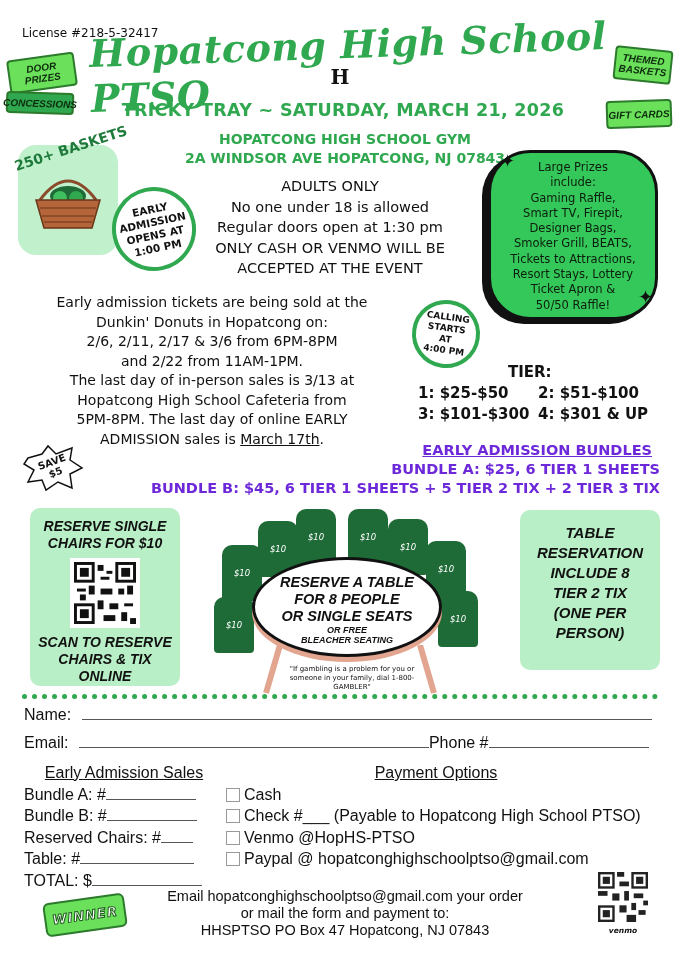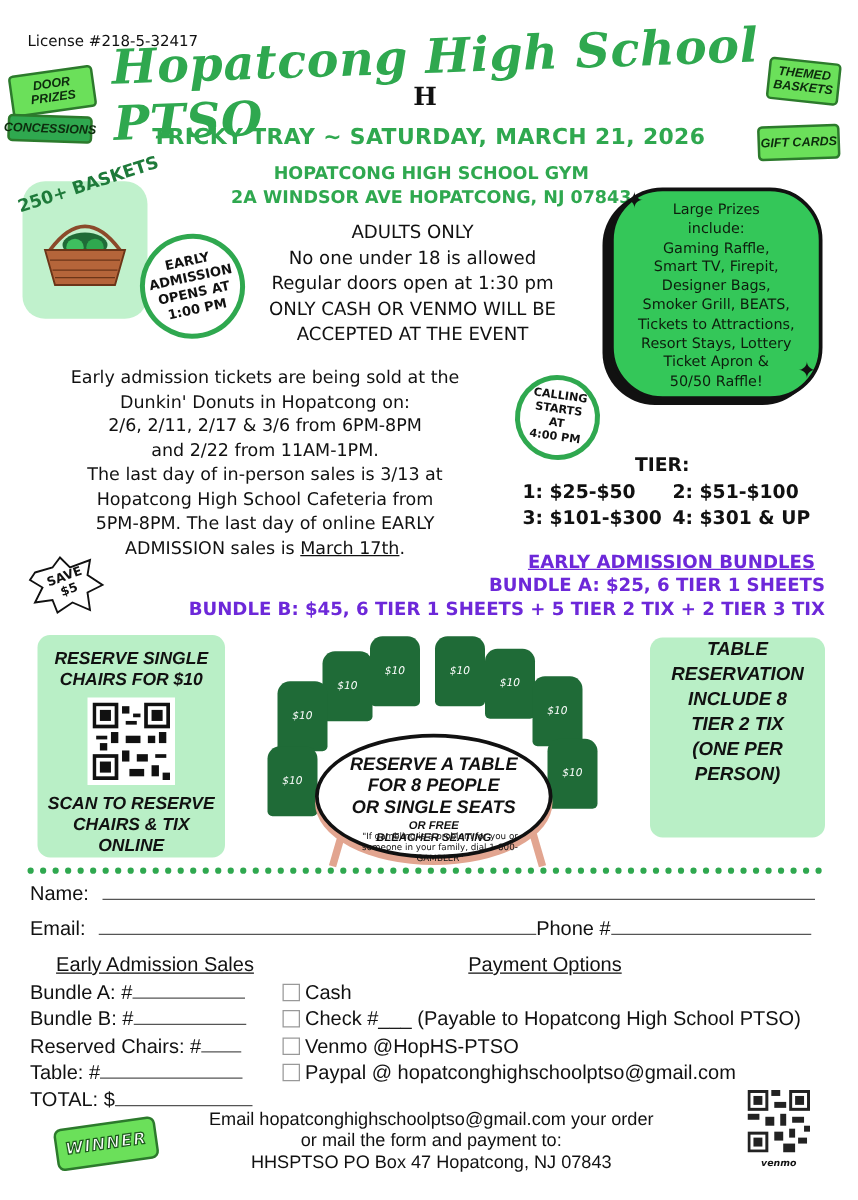--- a/index.html
+++ b/index.html
@@ -25,24 +25,24 @@
   .sales-text u { text-decoration: underline; }
   .save-star { left: 26px; top: 448px; width: 56px; height: 40px; font-size: 10px; font-weight: bold; text-align: center; line-height: 11px; }
   .tier { left: 418px; top: 362px; width: 240px; font-size: 15px; font-weight: bold; line-height: 21px; }
   .tier-title { padding-left: 90px; }
   .tier-row { display: flex; }
   .tier-row span { flex: 1; }
   .bundles { left: 70px; top: 441px; width: 590px; text-align: right; color: #6d28d9; font-weight: bold; font-size: 14.5px; line-height: 19px; }
   .bundles .head { text-decoration: underline; padding-right: 8px; }
   .left-box { left: 30px; top: 508px; width: 150px; height: 178px; background: #b9efc6; border-radius: 10px; text-align: center; font-family: "Liberation Sans", sans-serif; font-weight: bold; font-style: italic; font-size: 14px; line-height: 17px; }
   .qr { width: 70px; height: 70px; margin: 6px auto; background: #fff; padding: 4px; }
-  .right-box { left: 520px; top: 510px; width: 140px; height: 160px; background: #b9efc6; border-radius: 10px; text-align: center; font-family: "Liberation Sans", sans-serif; font-weight: bold; font-style: italic; font-size: 15px; line-height: 20px; padding-top: 0; }
+  .right-box { left: 520px; top: 510px; width: 140px; height: 160px; background: #b9efc6; border-radius: 10px; text-align: center; font-family: "Liberation Sans", sans-serif; font-weight: bold; font-style: italic; font-size: 15px; line-height: 20px; padding-top: 13px; }
   .table-area { left: 210px; top: 505px; width: 280px; height: 190px; }
   .chair { position: absolute; width: 40px; height: 56px; background: #1f6b37; border-radius: 10px 10px 4px 4px; color: #fff; font-size: 8.5px; font-weight: normal; font-style: italic; display: flex; align-items: center; justify-content: center; }
-  .table-top { position: absolute; left: 42px; top: 52px; width: 190px; height: 100px; border: 3px solid #111; border-radius: 50%; background: #fff; box-shadow: 0 5px 0 #e2a590; text-align: center; font-family: "Liberation Sans", sans-serif; font-weight: bold; font-style: italic; font-size: 14.5px; line-height: 17px; padding-top: 14px; margin-top: 30px; }
+  .table-top { position: absolute; left: 42px; top: 52px; width: 190px; height: 100px; border: 3px solid #111; border-radius: 50%; background: #fff; box-shadow: 0 5px 0 #e2a590; text-align: center; font-family: "Liberation Sans", sans-serif; font-weight: bold; font-style: italic; font-size: 14.5px; line-height: 17px; padding-top: 14px; }
   .table-top .small { font-size: 9px; line-height: 10px; }
   .gambling { position: absolute; left: 72px; top: 160px; width: 140px; font-size: 7px; text-align: center; line-height: 9px; }
   .divider { left: 22px; top: 694px; width: 636px; height: 0; border-top: 5px dotted #2fa84f; }
   .form { font-family: "Liberation Sans", sans-serif; font-size: 16px; color: #111; }
   .line { display: inline-block; border-bottom: 1.5px solid #555; height: 14px; vertical-align: baseline; }
   .name-row { left: 24px; top: 706px; width: 630px; }
   .email-row { left: 24px; top: 734px; width: 630px; }
   .sales-col { left: 24px; top: 762px; width: 190px; line-height: 21.5px; }
   .pay-col { left: 226px; top: 762px; width: 420px; line-height: 21.5px; }
   .underline { text-decoration: underline; text-align: center; }

